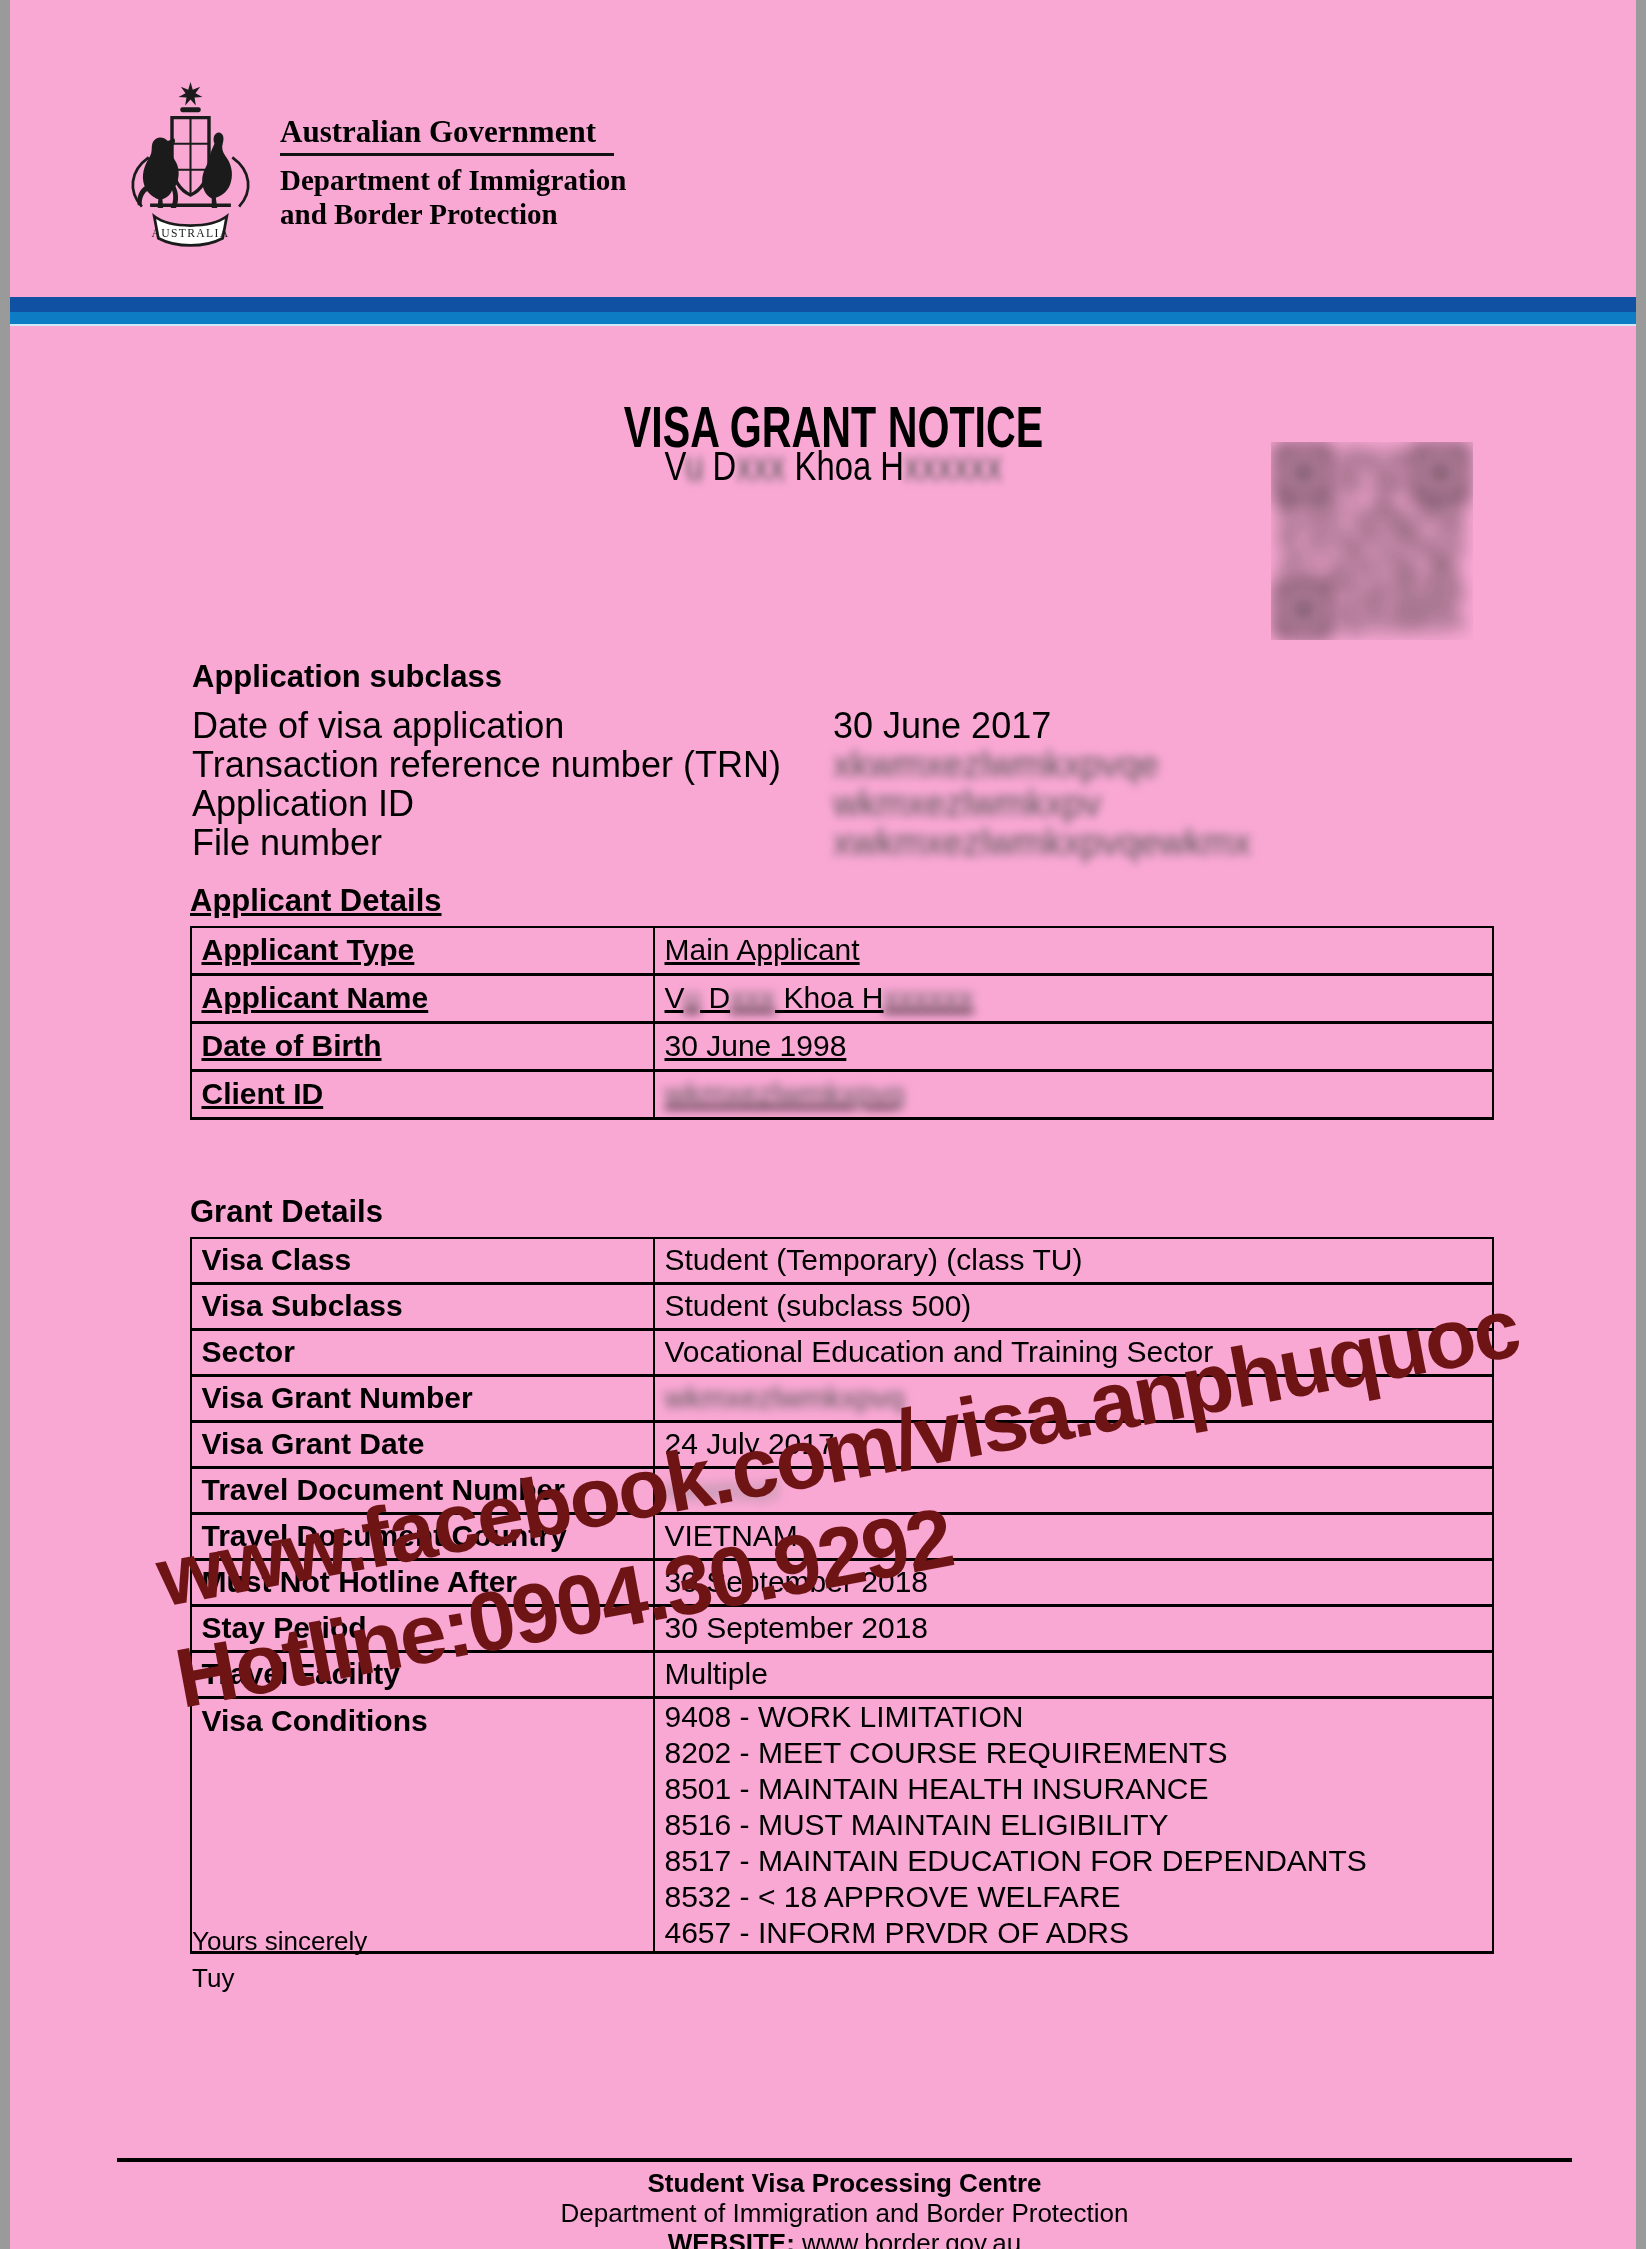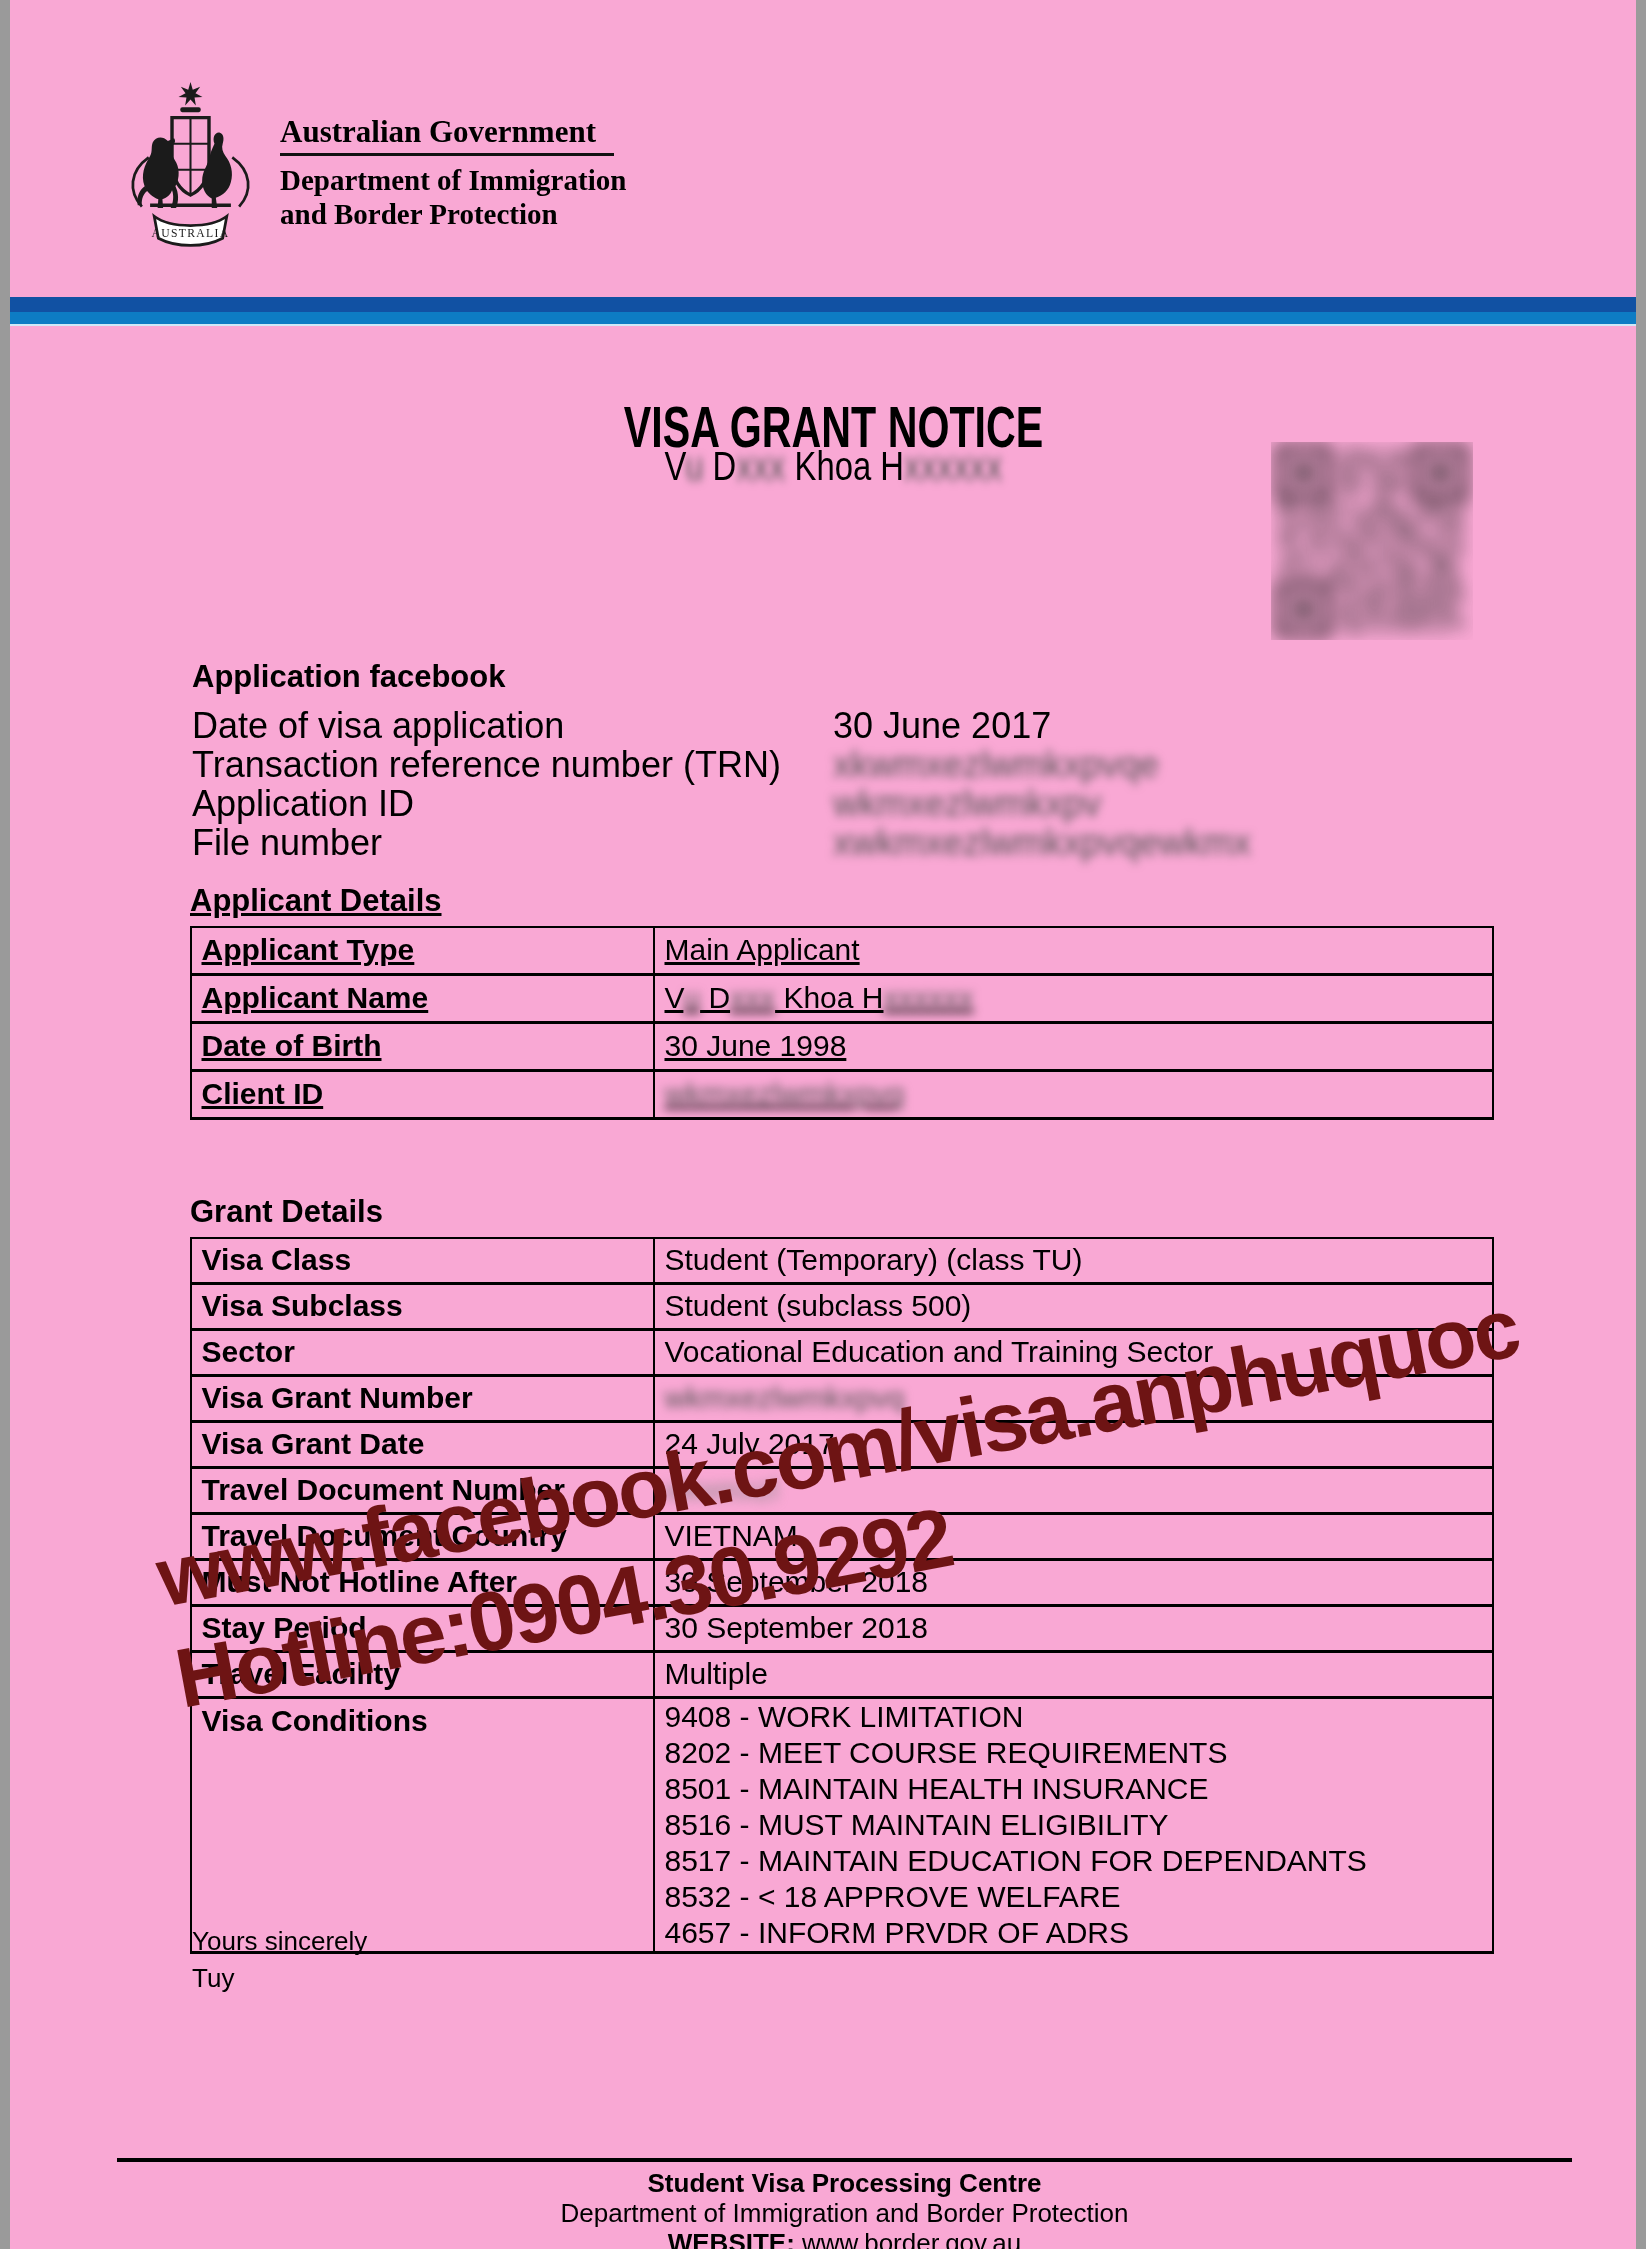--- a/index.html
+++ b/index.html
@@ -274,21 +274,21 @@
         <rect x="11" y="27" width="2" height="1"></rect>
           <rect x="15" y="27" width="1" height="1"></rect>
           <rect x="18" y="27" width="1" height="1"></rect>
           <rect x="21" y="27" width="1" height="1"></rect>
           <rect x="24" y="27" width="1" height="1"></rect>
       </g>
     </svg>
   </div>
 
   <div class="section sec-app">
-    <h2 class="sec-heading">Application facebook</h2>
+    <h2 class="sec-heading">Application subclass</h2>
     <div class="rows">
       <div class="kv-row">
         <span class="kv-label">Date of visa application</span>
         <span class="kv-value">30 June 2017</span>
       </div>
       <div class="kv-row">
         <span class="kv-label">Transaction reference number (TRN)</span>
         <span class="kv-value redact">xkwmxezlwmkxpvqe</span>
       </div>
       <div class="kv-row">

